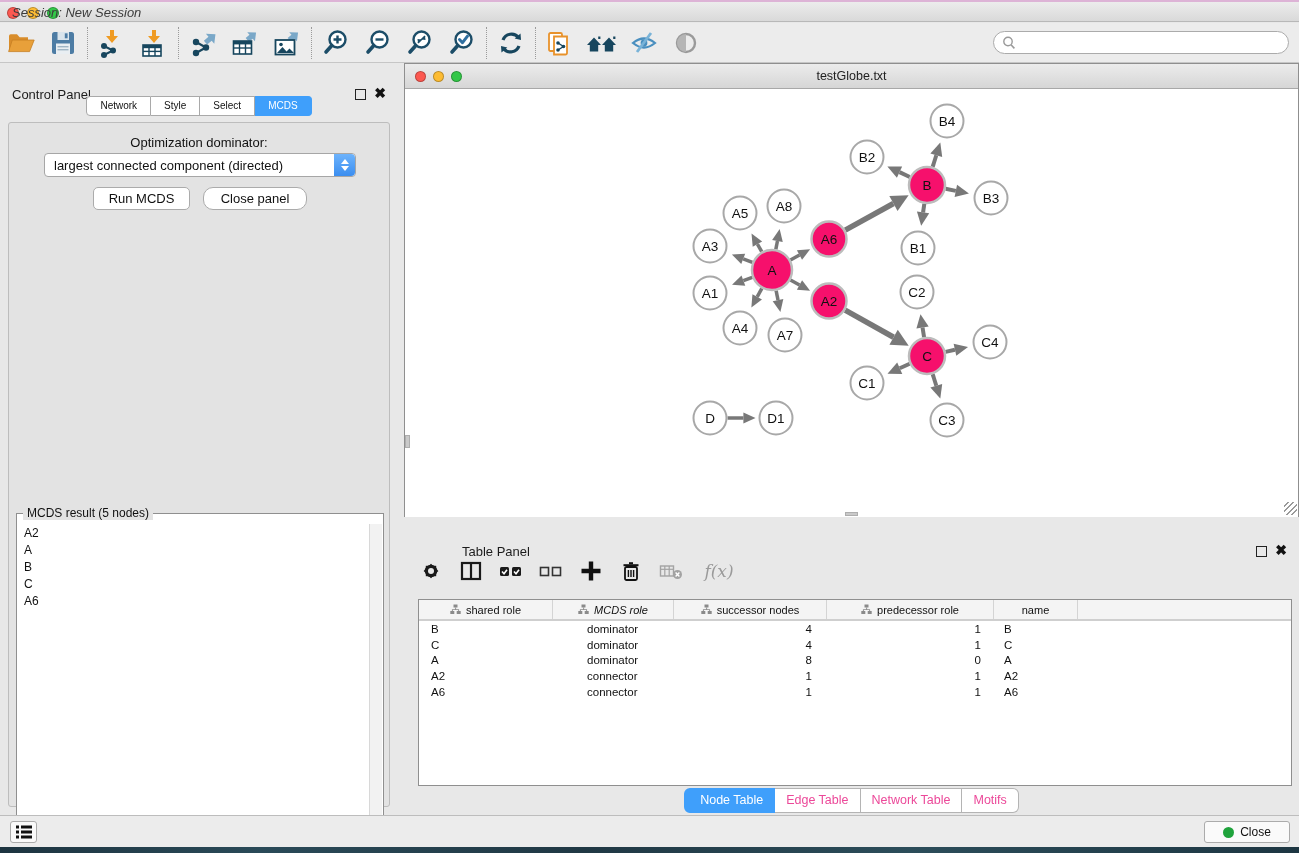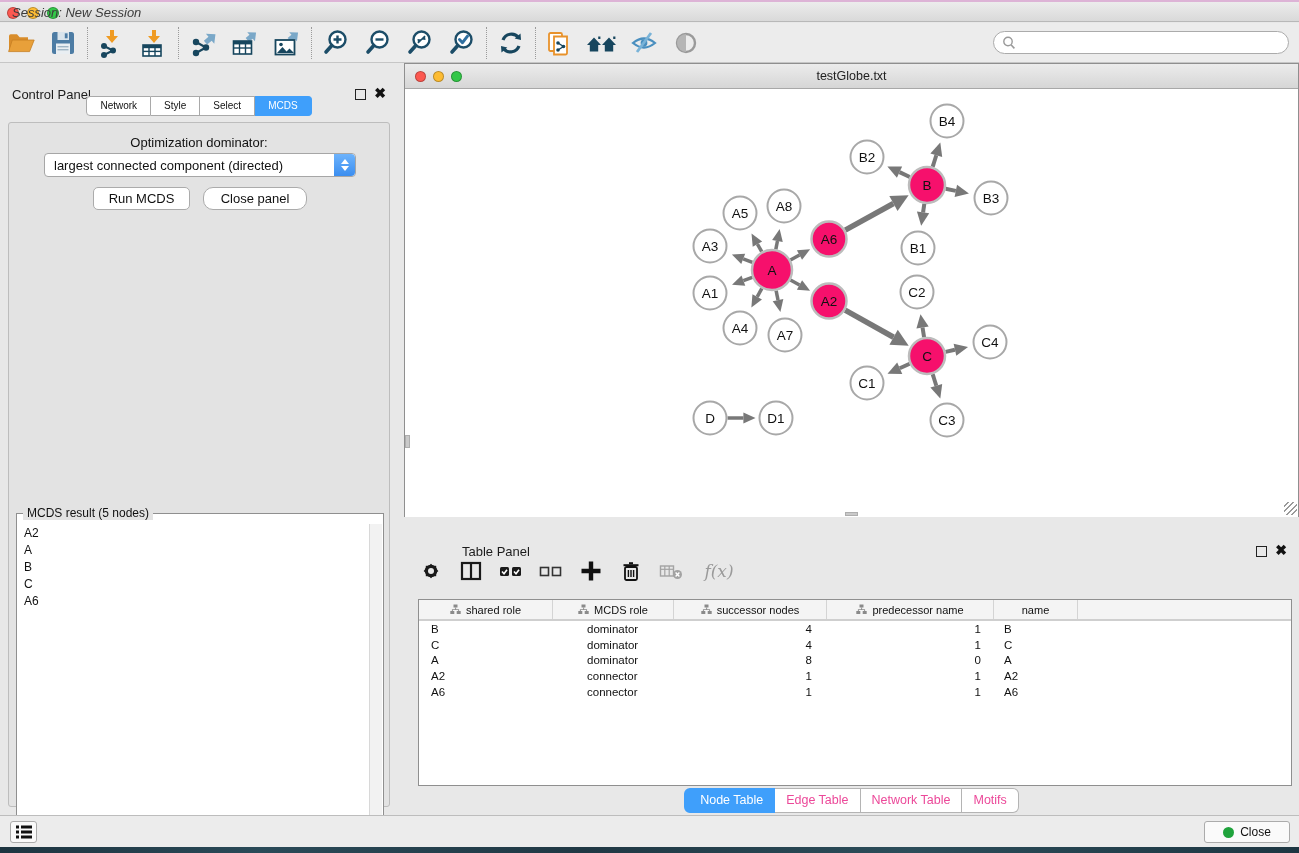--- a/index.html
+++ b/index.html
@@ -470,21 +470,21 @@
             <svg width="11" height="11" viewBox="0 0 11 11">
               <g fill="#8a8a8a">
                 <rect x="3.5" y="0.5" width="4" height="3"></rect>
                 <rect x="0.3" y="7" width="4" height="3"></rect>
                 <rect x="6.7" y="7" width="4" height="3"></rect>
                 <path d="M5.2 3.5 h0.9 v2 h-0.9 z M2 5.2 h7 v0.9 h-7 z M1.9 5.5 h0.9 v1.8 h-0.9 z M8.2 5.5 h0.9 v1.8 h-0.9 z"></path>
               </g>
             </svg>
             <span>shared role</span>
           </div>
-          <div class="th" style="width: 121px;">
+          <div class="th" style="width: 121px; font-style: italic;">
             <svg width="11" height="11" viewBox="0 0 11 11">
               <g fill="#8a8a8a">
                 <rect x="3.5" y="0.5" width="4" height="3"></rect>
                 <rect x="0.3" y="7" width="4" height="3"></rect>
                 <rect x="6.7" y="7" width="4" height="3"></rect>
                 <path d="M5.2 3.5 h0.9 v2 h-0.9 z M2 5.2 h7 v0.9 h-7 z M1.9 5.5 h0.9 v1.8 h-0.9 z M8.2 5.5 h0.9 v1.8 h-0.9 z"></path>
               </g>
             </svg>
             <span>MCDS role</span>
           </div>
@@ -501,21 +501,21 @@
           </div>
           <div class="th" style="width: 167px;">
             <svg width="11" height="11" viewBox="0 0 11 11">
               <g fill="#8a8a8a">
                 <rect x="3.5" y="0.5" width="4" height="3"></rect>
                 <rect x="0.3" y="7" width="4" height="3"></rect>
                 <rect x="6.7" y="7" width="4" height="3"></rect>
                 <path d="M5.2 3.5 h0.9 v2 h-0.9 z M2 5.2 h7 v0.9 h-7 z M1.9 5.5 h0.9 v1.8 h-0.9 z M8.2 5.5 h0.9 v1.8 h-0.9 z"></path>
               </g>
             </svg>
-            <span>predecessor name</span>
+            <span>predecessor role</span>
           </div>
           <div class="th" style="width: 84px;">
             <span>name</span>
           </div>
           <div class="th fill"></div>
         </div>
       <div class="tbody">
           <div class="trow">
             <div class="td" style="width: 134px; text-align: left; padding-left: 12px;">B</div>
             <div class="td" style="width: 121px; text-align: left; padding-left: 34px;">dominator</div>

